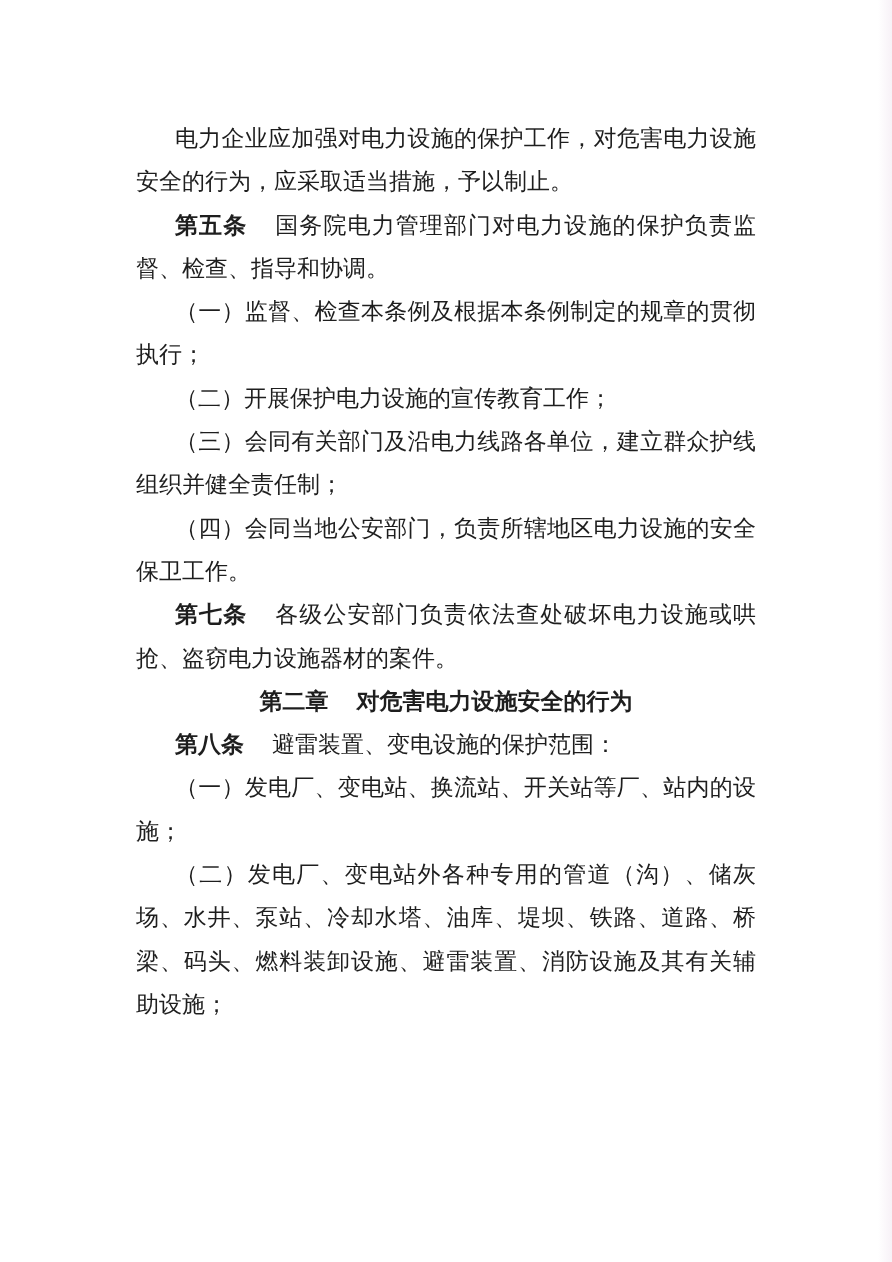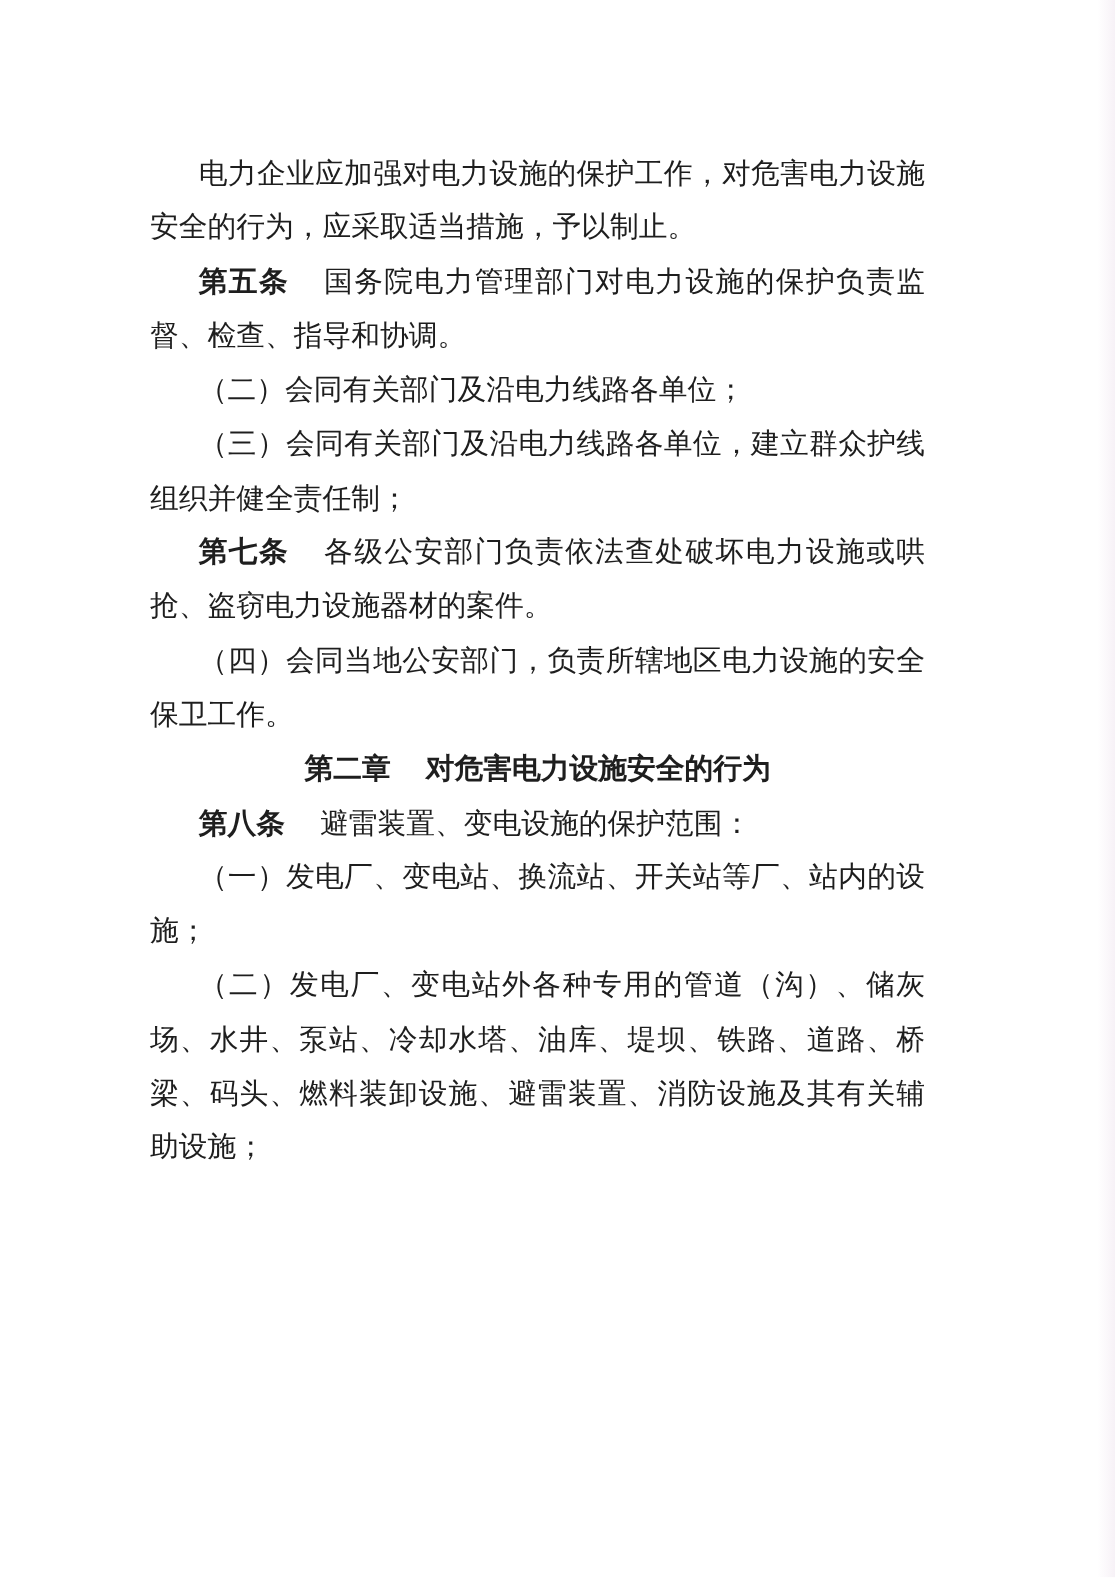--- a/index.html
+++ b/index.html
@@ -14,21 +14,21 @@
   }
   .page {
     position: relative;
     width: 892px;
     height: 1262px;
     background: var(--page-bg, #ffffff);
     overflow: hidden;
   }
   .doc-body {
     position: absolute;
-    left: 120px;
+    left: 136px;
     top: 117px;
     width: 620px;
     color: var(--text-color, #1e1e1e);
   }
   p.para {
     margin: 0;
     padding: 0;
     font-size: 23px;
     line-height: 43.3px;
     text-align: justify;
@@ -59,23 +59,24 @@
     pointer-events: none;
   }
 </style>
 </head>
 <body>
 
 <div class="page">
   <div class="doc-body" id="doc-body">
       <p class="para body"><span>电力企业应加强对电力设施的保护工作，对危害电力设施安全的行为，应采取适当措施，予以制止。</span></p>
       <p class="para article"><span class="prefix">第五条</span><span>国务院电力管理部门对电力设施的保护负责监督、检查、指导和协调。</span></p>
-      <p class="para body"><span>（二）会同有关部门及沿电力线路各单位；</span></p>
+      <p class="para body"><span>（一）监督、检查本条例及根据本条例制定的规章的贯彻执行；</span></p>
+      <p class="para body"><span>（二）开展保护电力设施的宣传教育工作；</span></p>
       <p class="para body"><span>（三）会同有关部门及沿电力线路各单位，建立群众护线组织并健全责任制；</span></p>
+      <p class="para body"><span>（四）会同当地公安部门，负责所辖地区电力设施的安全保卫工作。</span></p>
       <p class="para article"><span class="prefix">第七条</span><span>各级公安部门负责依法查处破坏电力设施或哄抢、盗窃电力设施器材的案件。</span></p>
-      <p class="para body"><span>（四）会同当地公安部门，负责所辖地区电力设施的安全保卫工作。</span></p>
       <p class="para chapter_heading"><span class="prefix">第二章</span><span>对危害电力设施安全的行为</span></p>
       <p class="para article"><span class="prefix">第八条</span><span>避雷装置、变电设施的保护范围：</span></p>
       <p class="para body"><span>（一）发电厂、变电站、换流站、开关站等厂、站内的设施；</span></p>
       <p class="para body"><span>（二）发电厂、变电站外各种专用的管道（沟）、储灰场、水井、泵站、冷却水塔、油库、堤坝、铁路、道路、桥梁、码头、燃料装卸设施、避雷装置、消防设施及其有关辅助设施；</span></p>
     </div>
   <div class="scan-edge"></div>
 </div>
 
 </body></html>

